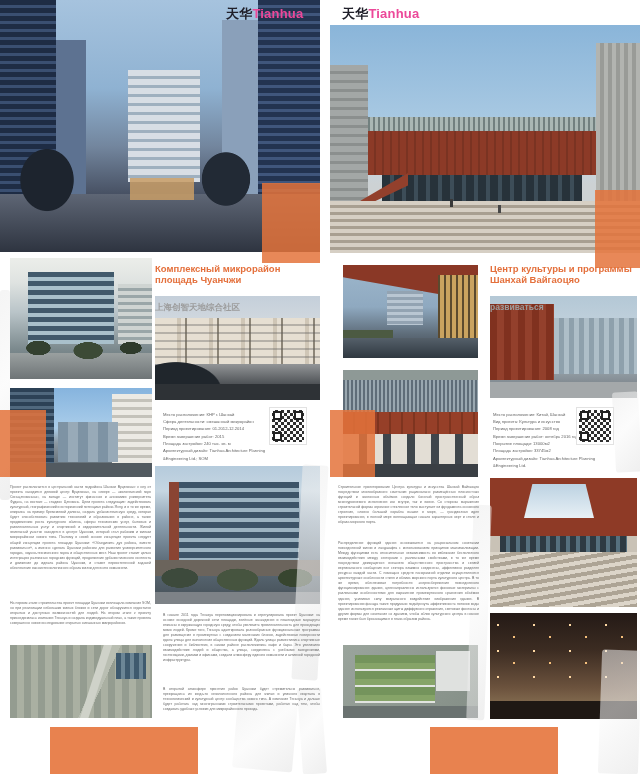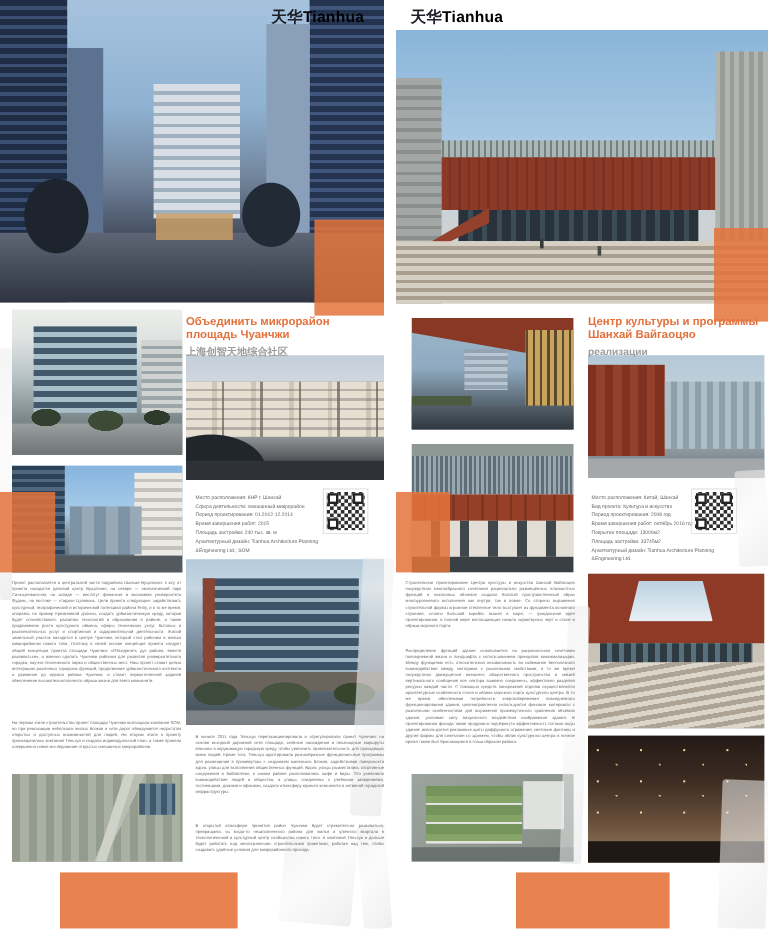--- a/index.html
+++ b/index.html
@@ -11,25 +11,25 @@
   #poster-right { left:330px; width:310px; }
 
   .photo { position:absolute; overflow:hidden; background:#cfd6dd; }
   .photo i { position:absolute; display:block; }
 
   .orange { position:absolute; background:rgba(228,115,59,.85); z-index:5; }
   .orange.solid { background:#e8824f; }
 
   .logo { position:absolute; z-index:6; font-weight:bold; font-size:13px; letter-spacing:.2px; white-space:nowrap; }
   .logo .zh { color:#20202a; }
-  .logo .en { color:#000000; }
+  .logo .en { color:#ec4899; }
 
   .title { position:absolute; z-index:4; }
   .title .ru { color:#e4703c; font-weight:bold; font-size:9.5px; line-height:1.2; }
-  .title .zh { color:#9c9c9c; font-size:8.5px; font-weight:bold; margin-top:2px; }
+  .title .zh { color:#9c9c9c; font-size:8.5px; font-weight:bold; margin-top:16px; }
 
   .tinywrap { position:absolute; z-index:4; }
   .tiny { font-size:7px; line-height:1.45; color:#6b6b6b; transform:scale(.5); transform-origin:0 0; width:200%; text-align:justify; }
 
   .infoblock { position:absolute; z-index:4; }
   .infolines { font-size:7.2px; line-height:1.75; color:#666; transform:scale(.58); transform-origin:0 0; width:172%; }
 
   .qr { position:absolute; z-index:4; background:repeating-conic-gradient(#2e2e2e 0% 25%, #fbfbfb 0% 50%) 0 0 / 6px 6px; border:2px solid #fff; box-shadow:0 0 0 1px #e2e2e2; }
   .qr i { position:absolute; width:9px; height:9px; background:#fff; border:2.5px solid #222; }
 
@@ -64,21 +64,21 @@
 
     <div class="logo" style="left:226px;top:5px;">
       <span class="zh">天华</span><span class="en">Tianhua</span>
     </div>
 
     <div class="orange" style="left:262px;top:183px;width:58px;height:80px;"></div>
     <div class="orange" style="left:0;top:410px;width:46px;height:67px;"></div>
     <div class="orange solid" style="left:50px;top:727px;width:148px;height:47px;"></div>
 
     <div class="title" style="left:155px;top:263px;width:160px;">
-      <div class="ru">Объединить микрорайон площадь Чуанчжи</div>
+      <div class="ru">Комплексный микрорайон площадь Чуанчжи</div>
       <div class="zh">上海创智天地综合社区</div>
     </div>
 
     <div class="photo" style="left:10px;top:258px;width:142px;height:121px;background:linear-gradient(180deg,#eceeea 0%,#dfe3e1 20%,#b9c4c8 45%,#7c8a8e 75%,#5b6468 100%);">
       <i style="left:18px;top:14px;width:86px;height:72px;background:repeating-linear-gradient(180deg,#41596b 0 5px,#a9c0cb 5px 9px);"></i>
       <i style="right:0;top:26px;width:34px;height:60px;background:repeating-linear-gradient(180deg,#cfd4d2 0 4px,#9aa6a8 4px 7px);"></i>
       <i style="left:0;bottom:0;width:142px;height:26px;background:linear-gradient(180deg,#9aa0a0,#6e7476);"></i>
       <i style="left:0;bottom:18px;width:142px;height:26px;background:radial-gradient(ellipse 20px 12px at 20% 50%,#33402f 60%,transparent 62%),radial-gradient(ellipse 24px 14px at 55% 60%,#3c4a36 60%,transparent 62%),radial-gradient(ellipse 18px 10px at 85% 50%,#2e3a2b 60%,transparent 62%);"></i>
     </div>
     <div class="photo" style="left:10px;top:388px;width:142px;height:89px;background:linear-gradient(180deg,#86b4de 0%,#aacdea 45%,#8b98a2 62%,#4f5960 100%);">
@@ -155,21 +155,21 @@
       <i style="left:120px;bottom:46px;width:3px;height:8px;background:#3a3a3a;"></i>
       <i style="left:168px;bottom:40px;width:3px;height:8px;background:#474747;"></i>
     </div>
 
     <div class="orange" style="left:265px;top:190px;width:45px;height:78px;"></div>
     <div class="orange" style="left:0;top:410px;width:45px;height:67px;"></div>
     <div class="orange solid" style="left:100px;top:727px;width:128px;height:47px;"></div>
 
     <div class="title" style="left:160px;top:263px;width:150px;">
       <div class="ru">Центр культуры и программы Шанхай Вайгаоцяо</div>
-      <div class="zh">реализации</div>
+      <div class="zh">развиваться</div>
     </div>
 
     <div class="photo" style="left:13px;top:265px;width:135px;height:93px;background:linear-gradient(180deg,#9db7cc 0%,#8fa9c0 45%,#5d6b78 75%,#39434c 100%);">
       <i style="left:0;top:0;width:135px;height:36px;background:#8a3826;clip-path:polygon(0 0,100% 0,100% 100%,0 34%);"></i>
       <i style="right:0;top:10px;width:40px;height:72px;background:repeating-linear-gradient(90deg,#5b4a2e 0 2px,#caa35f 2px 6px);"></i>
       <i style="left:44px;top:26px;width:36px;height:34px;background:repeating-linear-gradient(180deg,#93a3b2 0 3px,#b9c6d2 3px 6px);"></i>
       <i style="left:0;bottom:16px;width:50px;height:12px;background:#4c5a42;"></i>
       <i style="left:0;bottom:0;width:135px;height:20px;background:linear-gradient(180deg,#55606a,#2f3840);"></i>
     </div>
     <div class="photo" style="left:13px;top:370px;width:135px;height:107px;background:#ddd9d1;">

